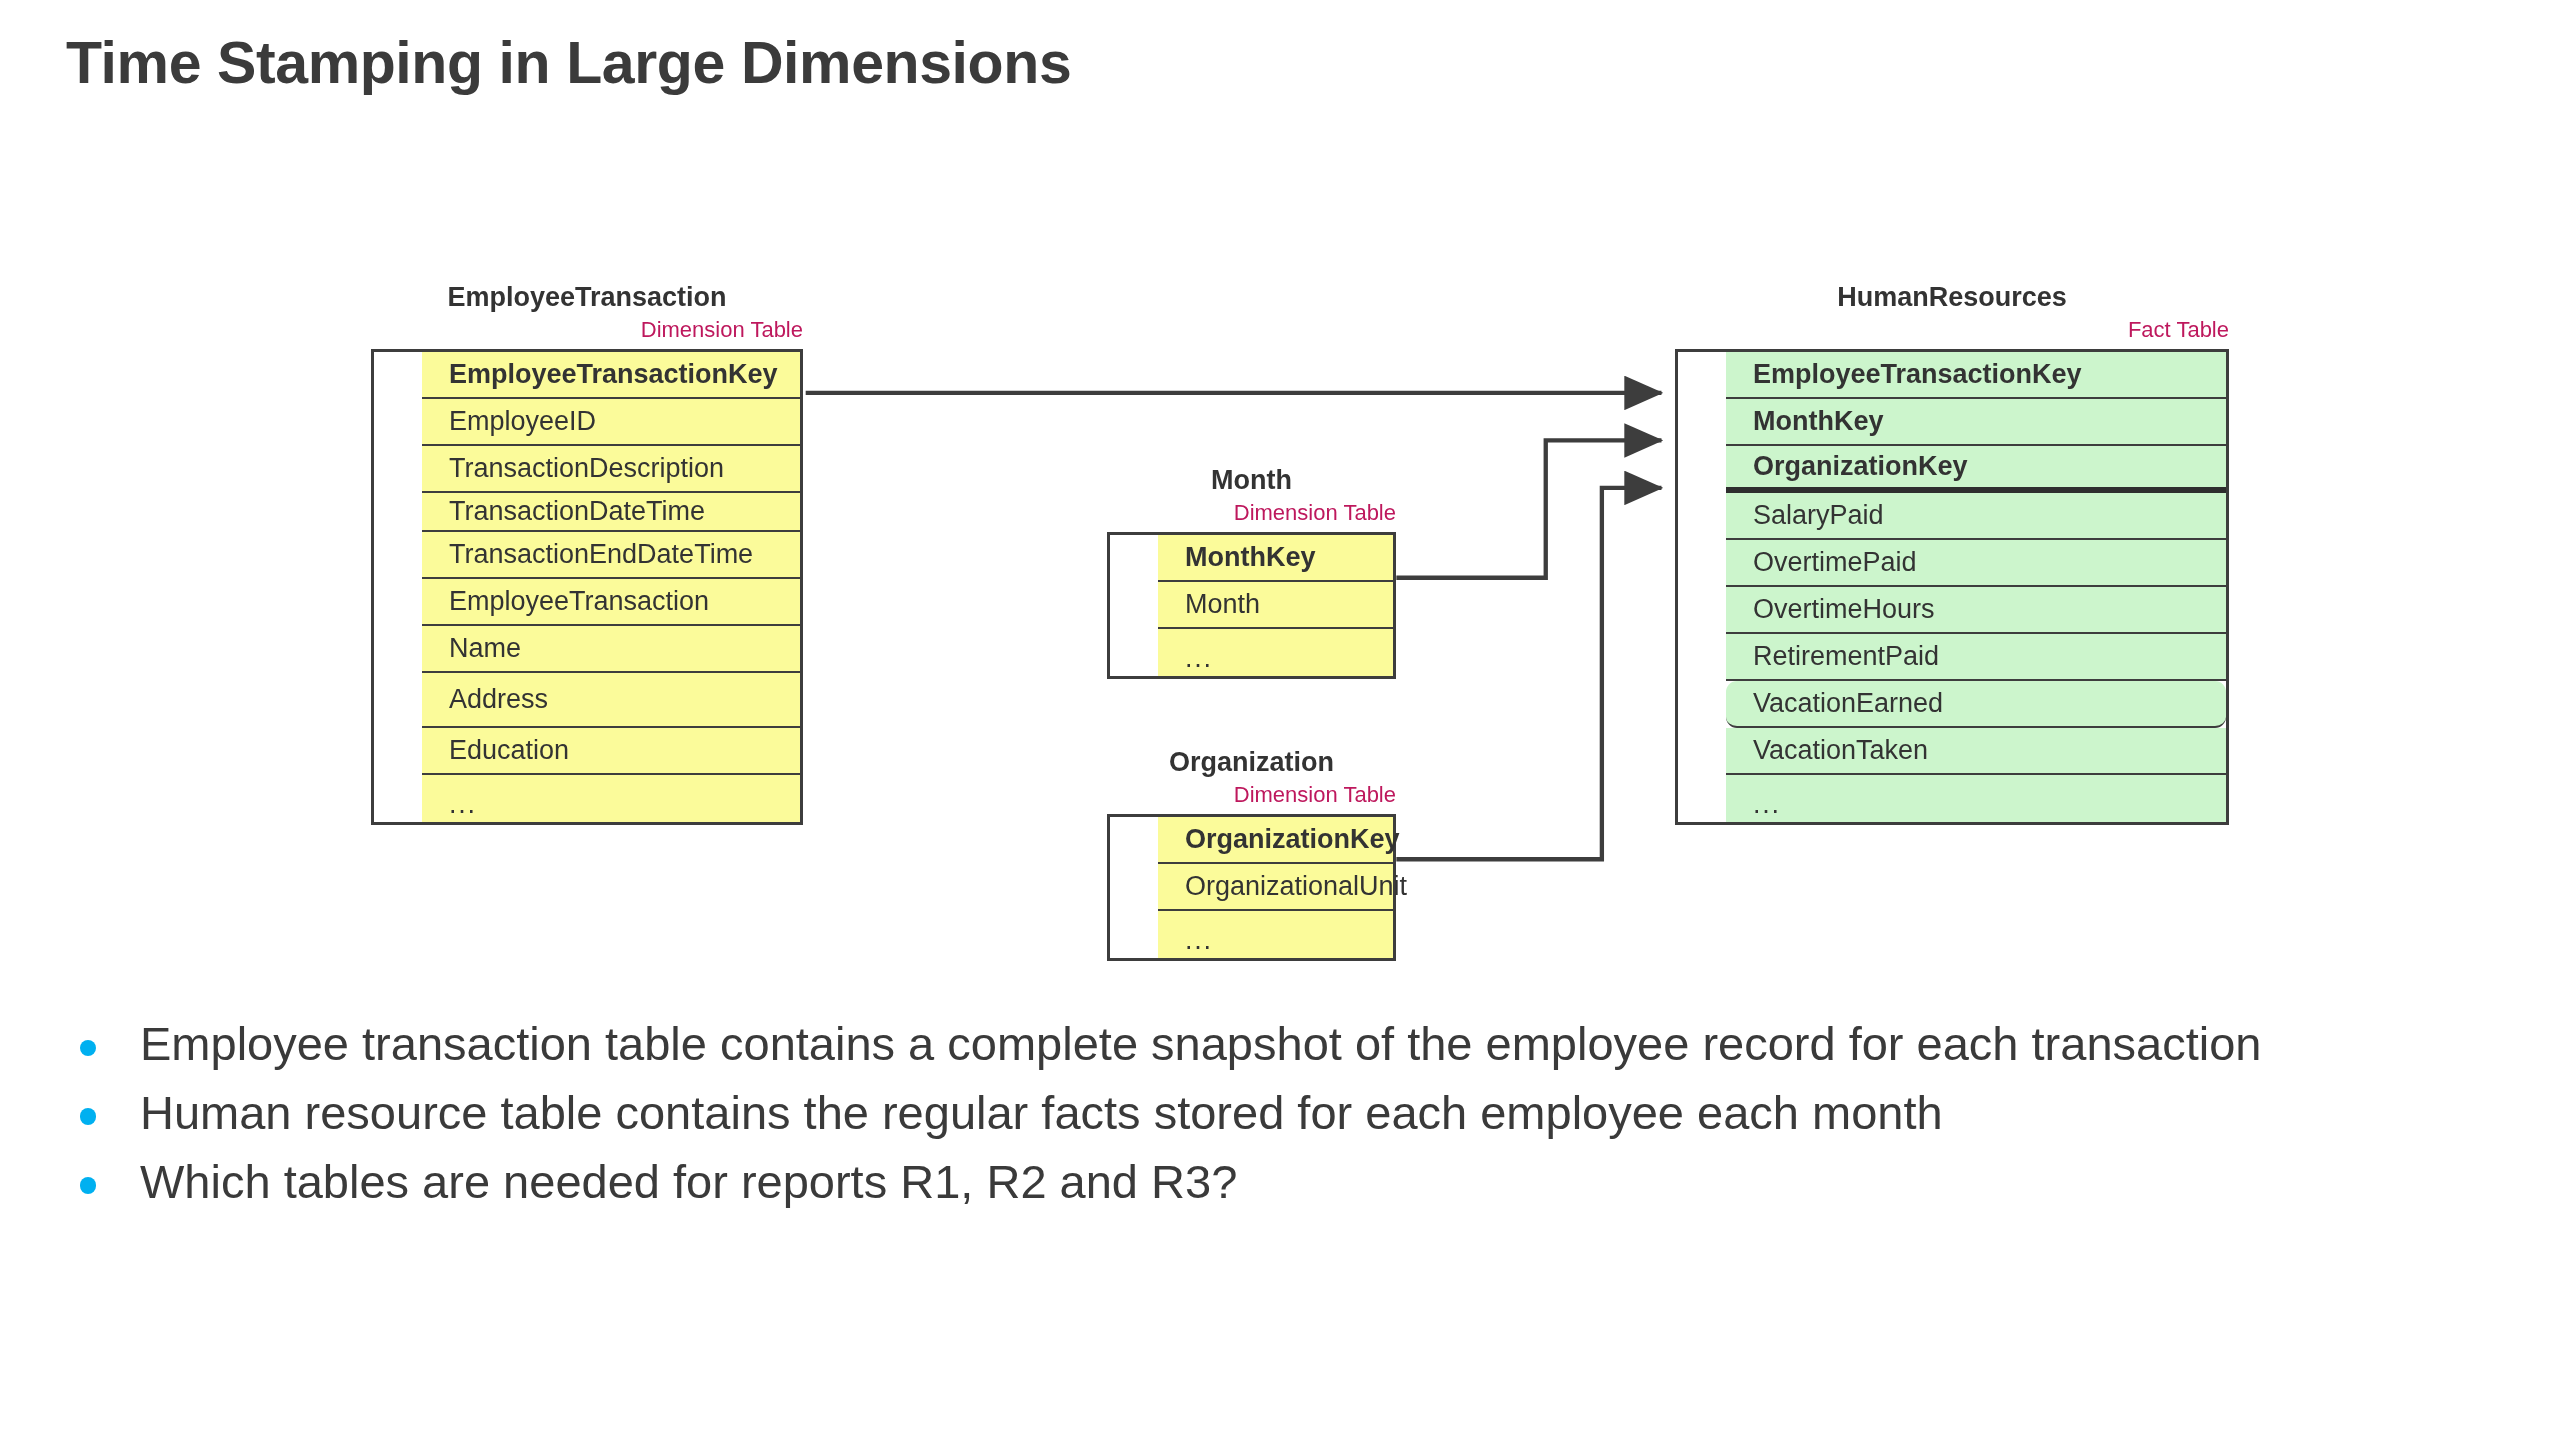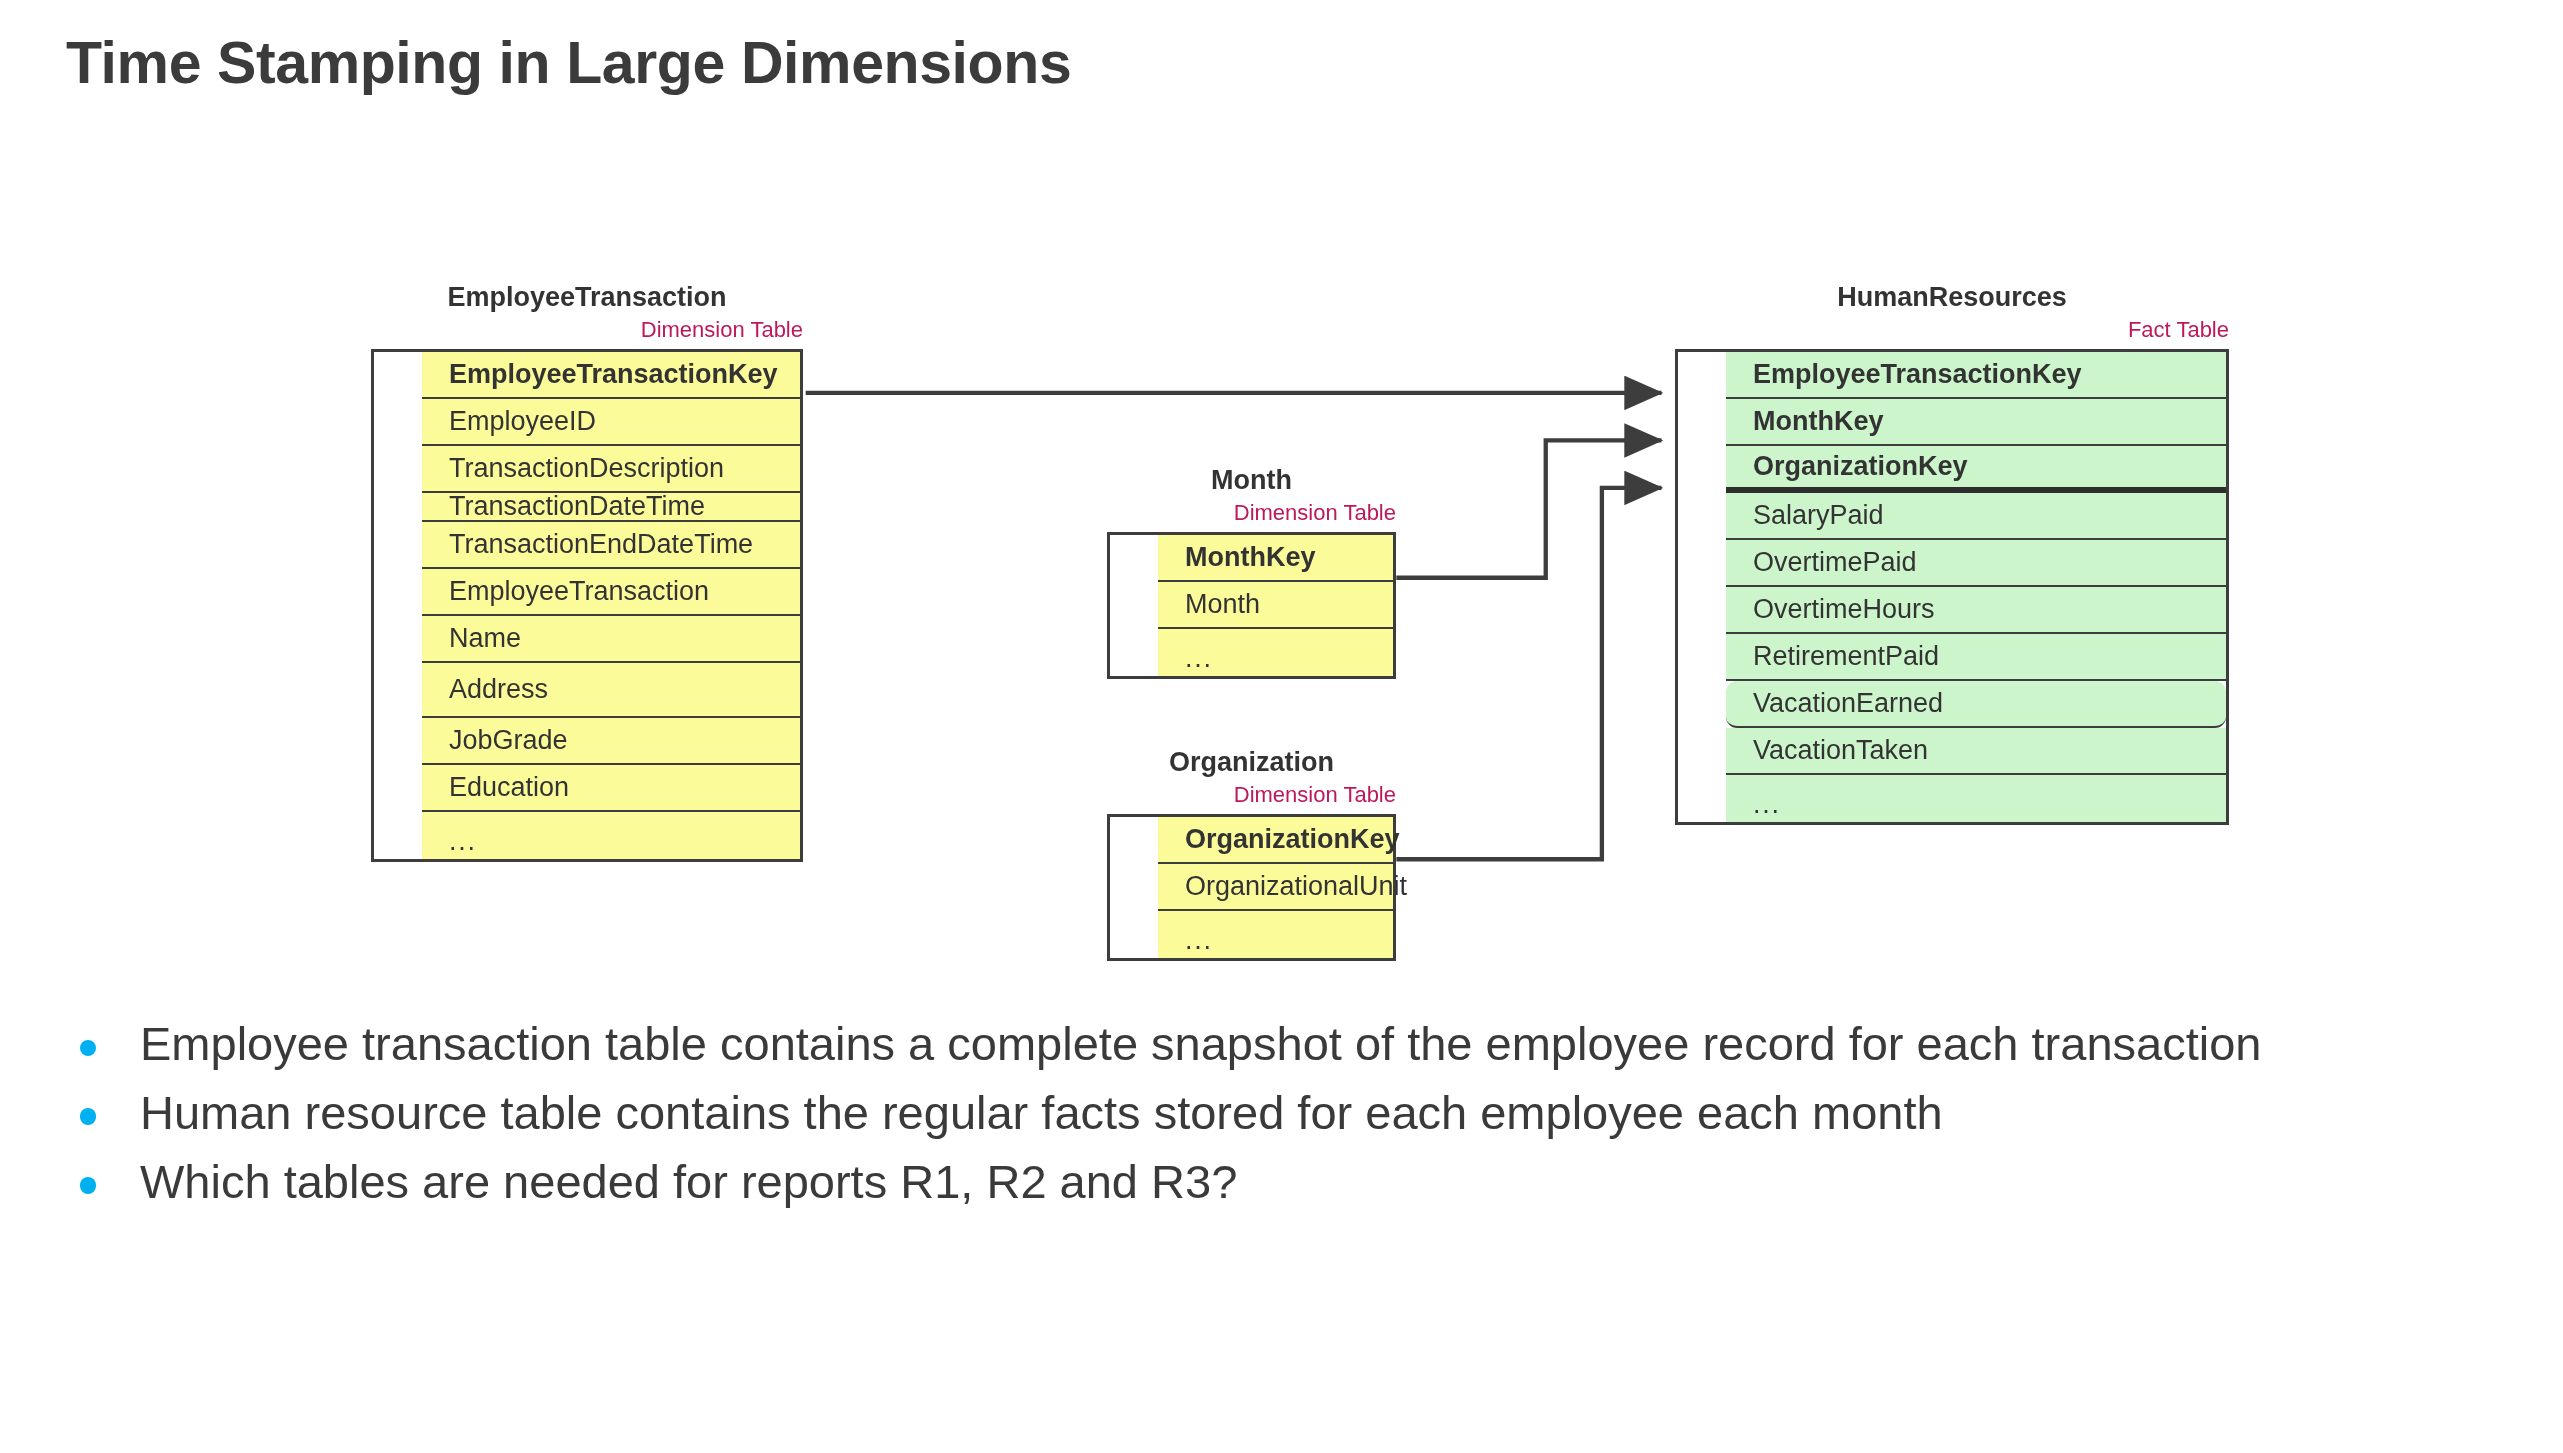--- a/index.html
+++ b/index.html
@@ -146,26 +146,25 @@
     <path d="M1617,995 L1855,995 L1855,565 L1924,565" fill="none" stroke="#3d3d3d" stroke-width="5" marker-end="url(#arrowhead)"></path>
   </svg>
 
   <div class="entity yellow" style="left:371px; top:283px; width:432px;">
     <div class="entity-title">EmployeeTransaction</div>
     <div class="entity-subtitle">Dimension Table</div>
     <div class="entity-table">
       <div class="entity-row key" style="height:47px;">EmployeeTransactionKey</div>
       <div class="entity-row" style="height:47px;">EmployeeID</div>
       <div class="entity-row" style="height:47px;">TransactionDescription</div>
-      <div class="entity-row" style="height:29px;text-align:center;">TransactionDateTime</div>
+      <div class="entity-row" style="height:39px;text-align:center;">TransactionDateTime</div>
       <div class="entity-row" style="height:47px;">TransactionEndDateTime</div>
       <div class="entity-row" style="height:47px;">EmployeeTransaction</div>
       <div class="entity-row" style="height:47px;">Name</div>
       <div class="entity-row" style="height:55px;">Address</div>
-      <div class="entity-row" style="height:47px;">JobGrade</div>
       <div class="entity-row" style="height:47px;">Education</div>
       <div class="entity-row ellipsis" style="height:47px;">...</div>
     </div>
   </div>
 
   <div class="entity yellow" style="left:1107px; top:466px; width:289px;">
     <div class="entity-title">Month</div>
     <div class="entity-subtitle">Dimension Table</div>
     <div class="entity-table">
       <div class="entity-row key" style="height:47px;">MonthKey</div>

